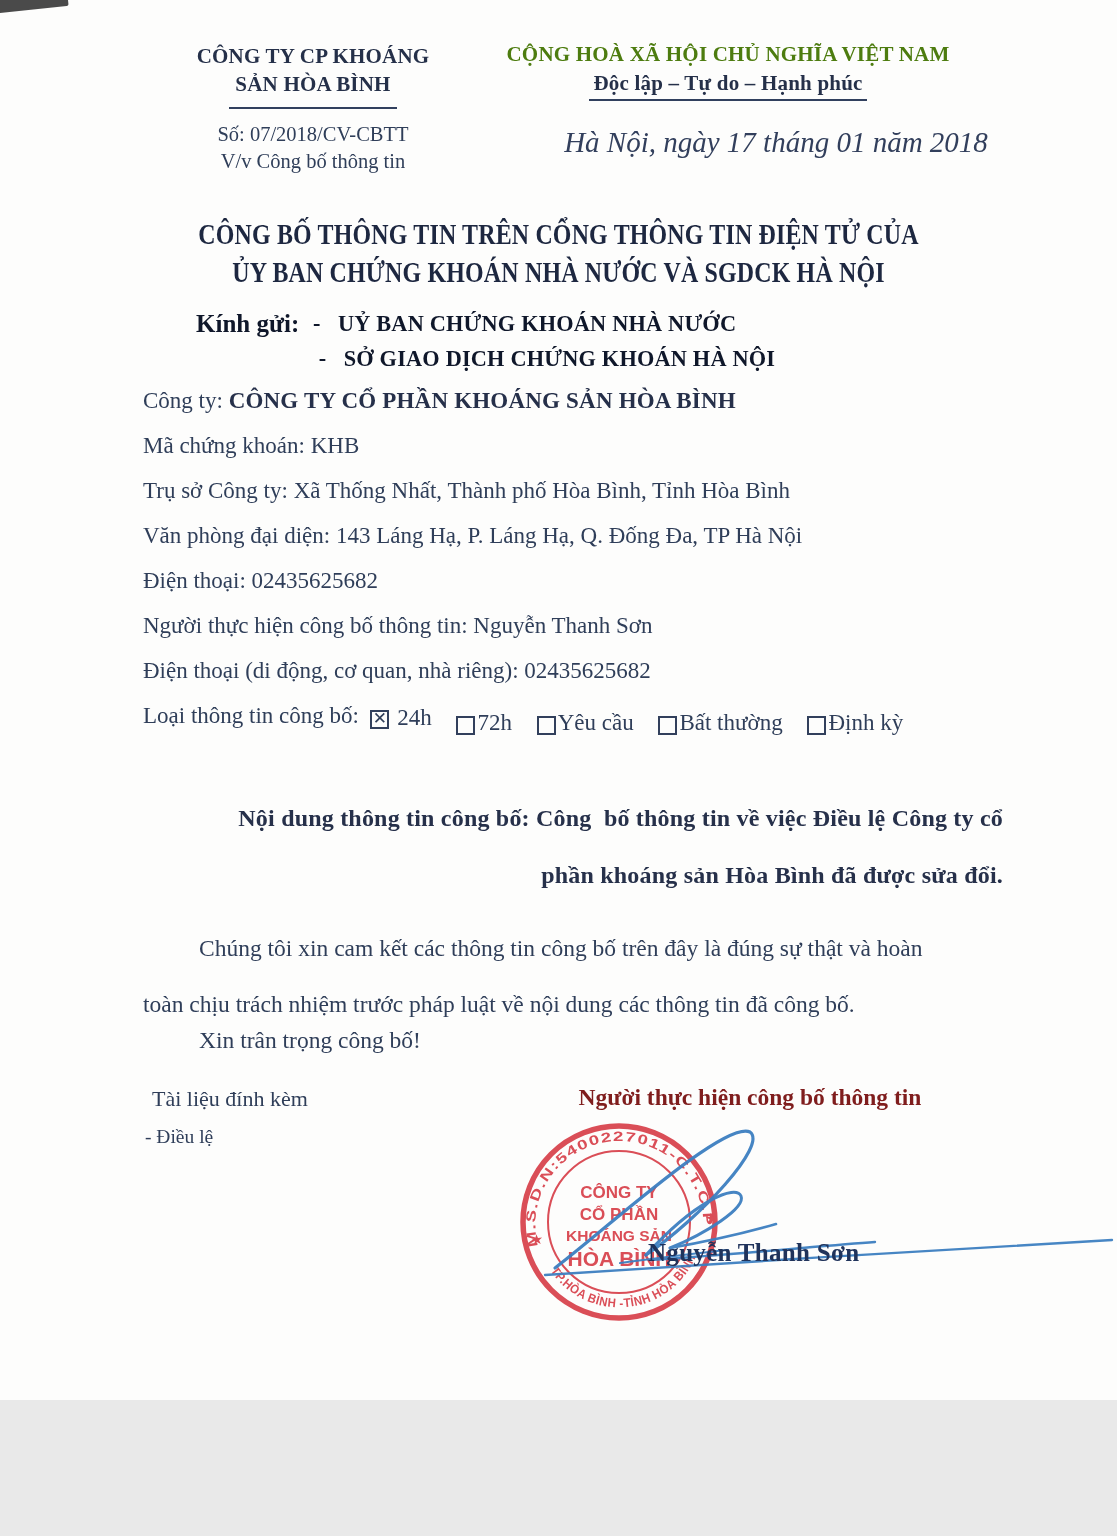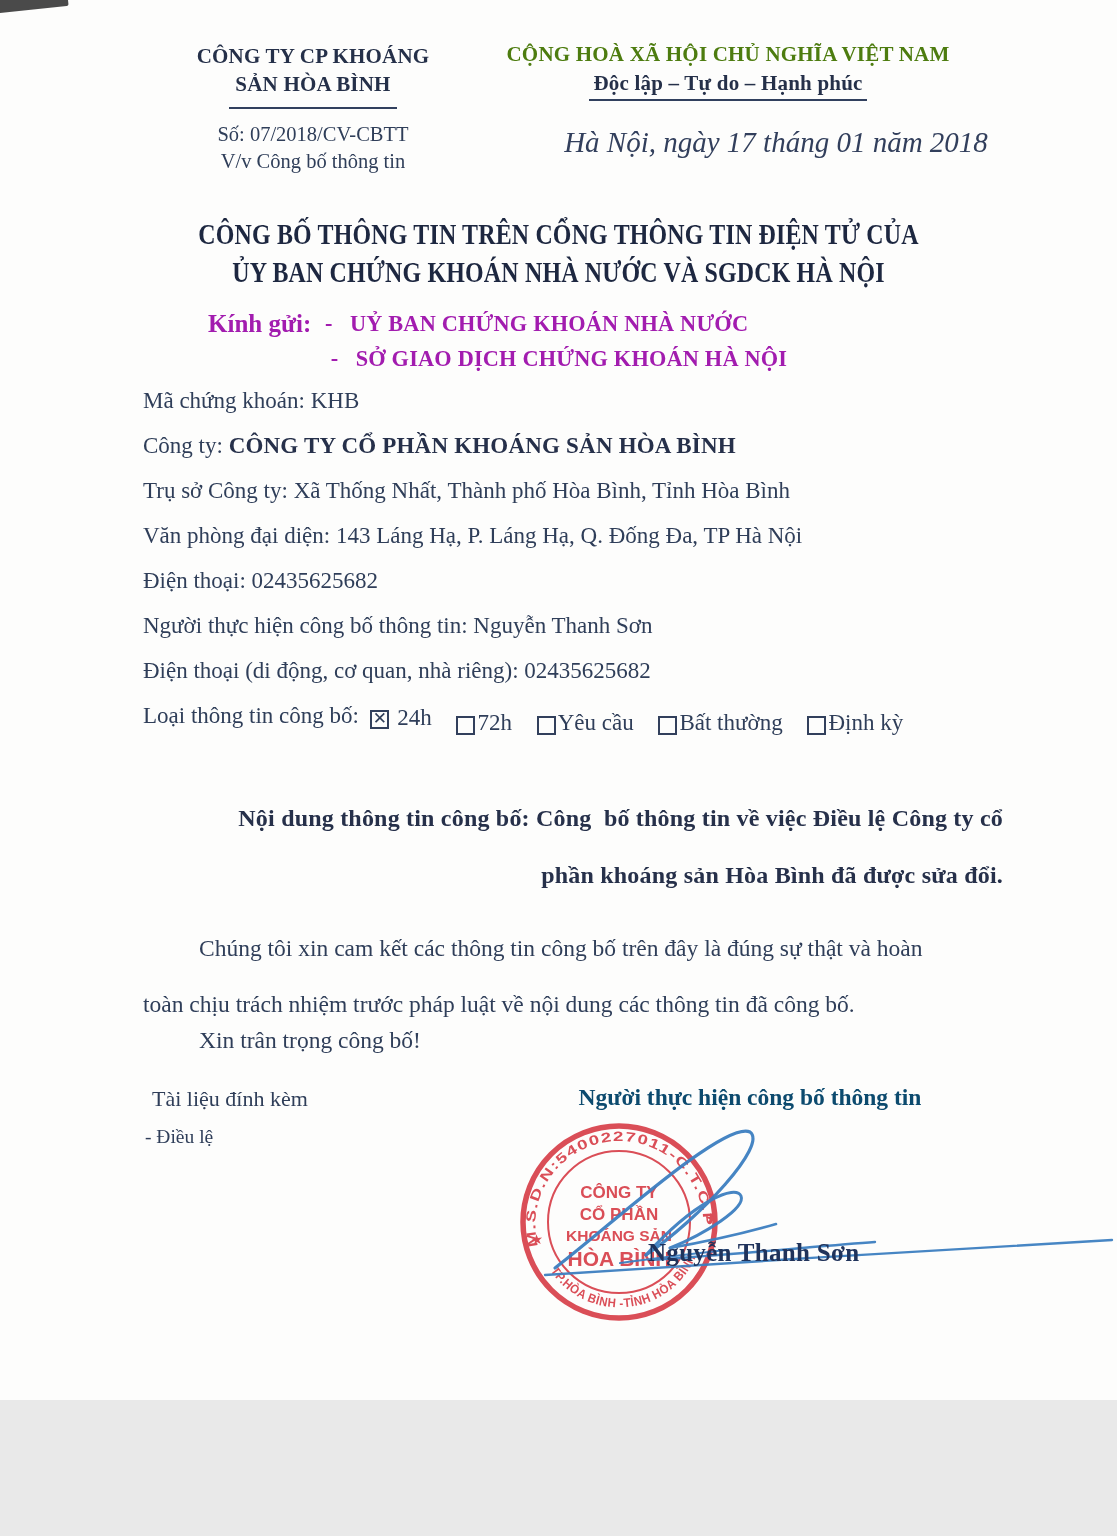--- a/index.html
+++ b/index.html
@@ -33,21 +33,21 @@
   .motto{display:inline-block;font-size:21px;font-weight:bold;color:#253049;
          border-bottom:2.5px solid #31405e;padding:0 4px 3px 4px;letter-spacing:.2px;}
   .dateline{margin-top:25px;padding-left:96px;font-size:29px;font-style:italic;color:#323f5c;}
 
   
   .doc-title{top:216px;left:0;width:1117px;text-align:center;color:#1d2740;}
   .doc-title .tline{font-size:28.5px;font-weight:bold;line-height:38px;
     transform:scaleX(.84);transform-origin:50% 50%;letter-spacing:.2px;}
 
   
-  .salutation{top:306px;left:208px;display:flex;color:#a21caf;}
+  .salutation{top:306px;left:196px;display:flex;color:#0f172a;}
   .salutation .sal-label{font-size:25px;font-weight:bold;line-height:35px;}
   .sal-recipients{margin-left:14px;}
   .sal-recipients .recipient{font-size:24px;font-weight:bold;line-height:35px;
      transform:scaleX(.93);transform-origin:0 50%;letter-spacing:.2px;}
 
   
   .fields{top:389px;left:143px;width:860px;}
   .fline{font-size:23px;line-height:24px;margin-bottom:21px;}
   .fline .val-bold{font-weight:bold;color:#26304a;letter-spacing:.2px;}
 
@@ -64,21 +64,21 @@
   .content-block .cline{font-size:24px;font-weight:bold;line-height:57px;letter-spacing:.2px;}
   .commit-block{top:920px;left:143px;width:860px;}
   .commit-block .mline{font-size:23.5px;line-height:56px;}
   .indent{text-indent:56px;}
   .closing{top:1012px;left:199px;font-size:23.5px;line-height:56px;}
 
   
   .attach-title{top:1086px;left:152px;font-size:22px;}
   .attach-item{top:1126px;left:145px;font-size:19.5px;}
   .signer-title{top:1084px;left:500px;width:500px;text-align:center;
-     font-size:23.5px;font-weight:bold;color:#0c4a6e;}
+     font-size:23.5px;font-weight:bold;color:#7f1d1d;}
   .signer-name{top:1239px;left:648px;font-size:25px;font-weight:bold;color:#20335b;letter-spacing:.3px;}
 
   .stamp-svg{top:1110px;left:509px;}
   .sig-svg{top:1100px;left:500px;}
 </style>
 </head>
 <body>
 
 <div class="page">
 
@@ -107,22 +107,22 @@
 
   <div class="abs salutation">
     <div class="sal-label pre">Kính gửi:</div>
     <div class="sal-recipients">
       <div class="recipient pre">-   UỶ BAN CHỨNG KHOÁN NHÀ NƯỚC</div>
       <div class="recipient pre"> -   SỞ GIAO DỊCH CHỨNG KHOÁN HÀ NỘI</div>
     </div>
   </div>
 
   <div class="abs fields">
+    <div class="fline"><span class="pre">Công ty: </span><span class="val-bold pre">CÔNG TY CỔ PHẦN KHOÁNG SẢN HÒA BÌNH</span></div>
     <div class="fline pre">Mã chứng khoán: KHB</div>
-    <div class="fline"><span class="pre">Công ty: </span><span class="val-bold pre">CÔNG TY CỔ PHẦN KHOÁNG SẢN HÒA BÌNH</span></div>
     <div class="fline pre">Trụ sở Công ty: Xã Thống Nhất, Thành phố Hòa Bình, Tỉnh Hòa Bình</div>
     <div class="fline pre">Văn phòng đại diện: 143 Láng Hạ, P. Láng Hạ, Q. Đống Đa, TP Hà Nội</div>
     <div class="fline pre">Điện thoại: 02435625682</div>
     <div class="fline pre">Người thực hiện công bố thông tin: Nguyễn Thanh Sơn</div>
     <div class="fline pre">Điện thoại (di động, cơ quan, nhà riêng): 02435625682</div>
     <div class="fline">
       <span class="pre">Loại thông tin công bố: </span>
       <span class="opt">
           <span class="cb">
             <span class="cb-mark">✕</span>

